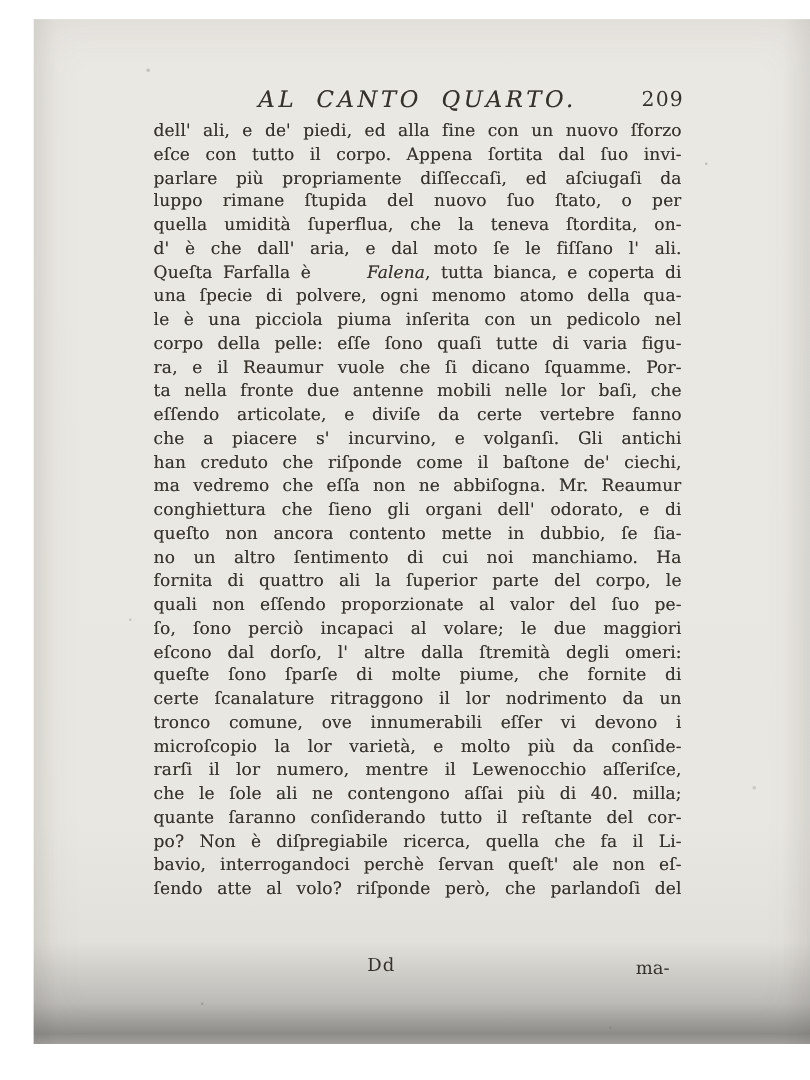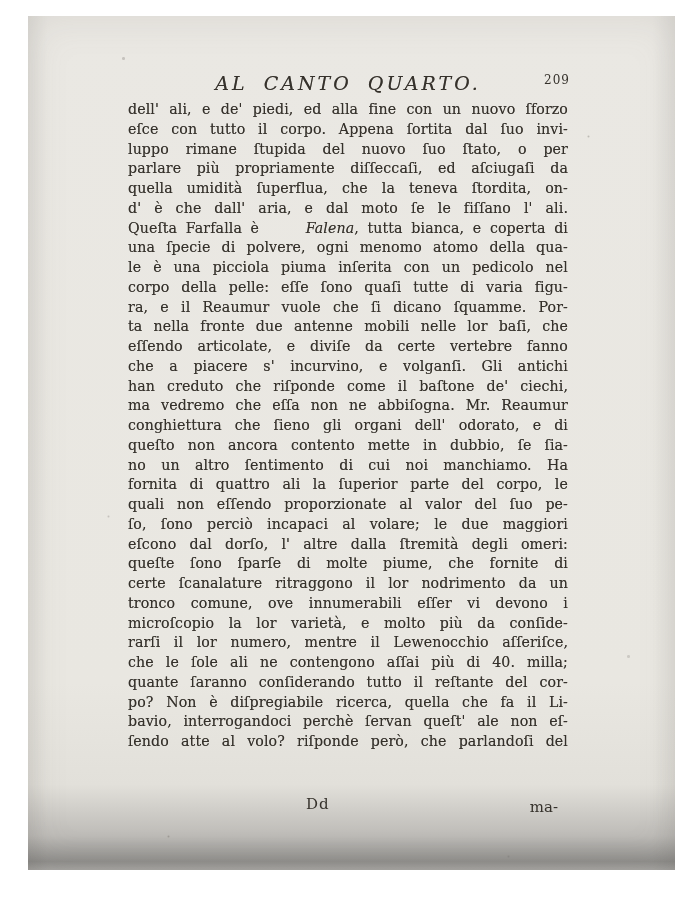--- a/index.html
+++ b/index.html
@@ -51,21 +51,21 @@
     font-style: italic;
     font-size: 19px;
     letter-spacing: 3px;
     word-spacing: 7px;
     color: var(--ink);
     text-shadow: 0 0 0.5px rgba(50,45,40,0.5);
   }
   .page-number {
     position: absolute;
     right: -2px; top: 1px;
-    font-size: 12px;
+    font-size: 17px;
     letter-spacing: 1px;
   }
   .body-text {
     position: absolute;
     left: 100px; top: 84px;
     width: 440px;
   }
   .body-text .line {
     font-size: 14.2px;
     line-height: 19.75px;
@@ -97,22 +97,22 @@
   <div class="speckles"></div>
 
   <div class="page-header">
     <span class="page-title">AL CANTO QUARTO.</span>
     <span class="page-number">209</span>
   </div>
 
   <div class="body-text">
       <div class="line"><span>dell' ali, e de' piedi, ed alla fine con un nuovo ſforzo</span></div>
       <div class="line"><span>eſce con tutto il corpo. Appena ſortita dal ſuo invi-</span></div>
+      <div class="line"><span>parlare più propriamente diſſeccaſi, ed aſciugaſi da</span></div>
       <div class="line"><span>luppo rimane ſtupida del nuovo ſuo ſtato, o per</span></div>
-      <div class="line"><span>parlare più propriamente diſſeccaſi, ed aſciugaſi da</span></div>
       <div class="line"><span>quella umidità ſuperflua, che la teneva ſtordita, on-</span></div>
       <div class="line"><span>d' è che dall' aria, e dal moto ſe le fiſſano l' ali.</span></div>
       <div class="line"><span>Queſta Farfalla è </span><i>Falena</i><span>, tutta bianca, e coperta di</span></div>
       <div class="line"><span>una ſpecie di polvere, ogni menomo atomo della qua-</span></div>
       <div class="line"><span>le è una picciola piuma inſerita con un pedicolo nel</span></div>
       <div class="line"><span>corpo della pelle: eſſe ſono quaſi tutte di varia figu-</span></div>
       <div class="line"><span>ra, e il Reaumur vuole che ſi dicano ſquamme. Por-</span></div>
       <div class="line"><span>ta nella fronte due antenne mobili nelle lor baſi, che</span></div>
       <div class="line"><span>eſſendo articolate, e diviſe da certe vertebre fanno</span></div>
       <div class="line"><span>che a piacere s' incurvino, e volganſi. Gli antichi</span></div>

